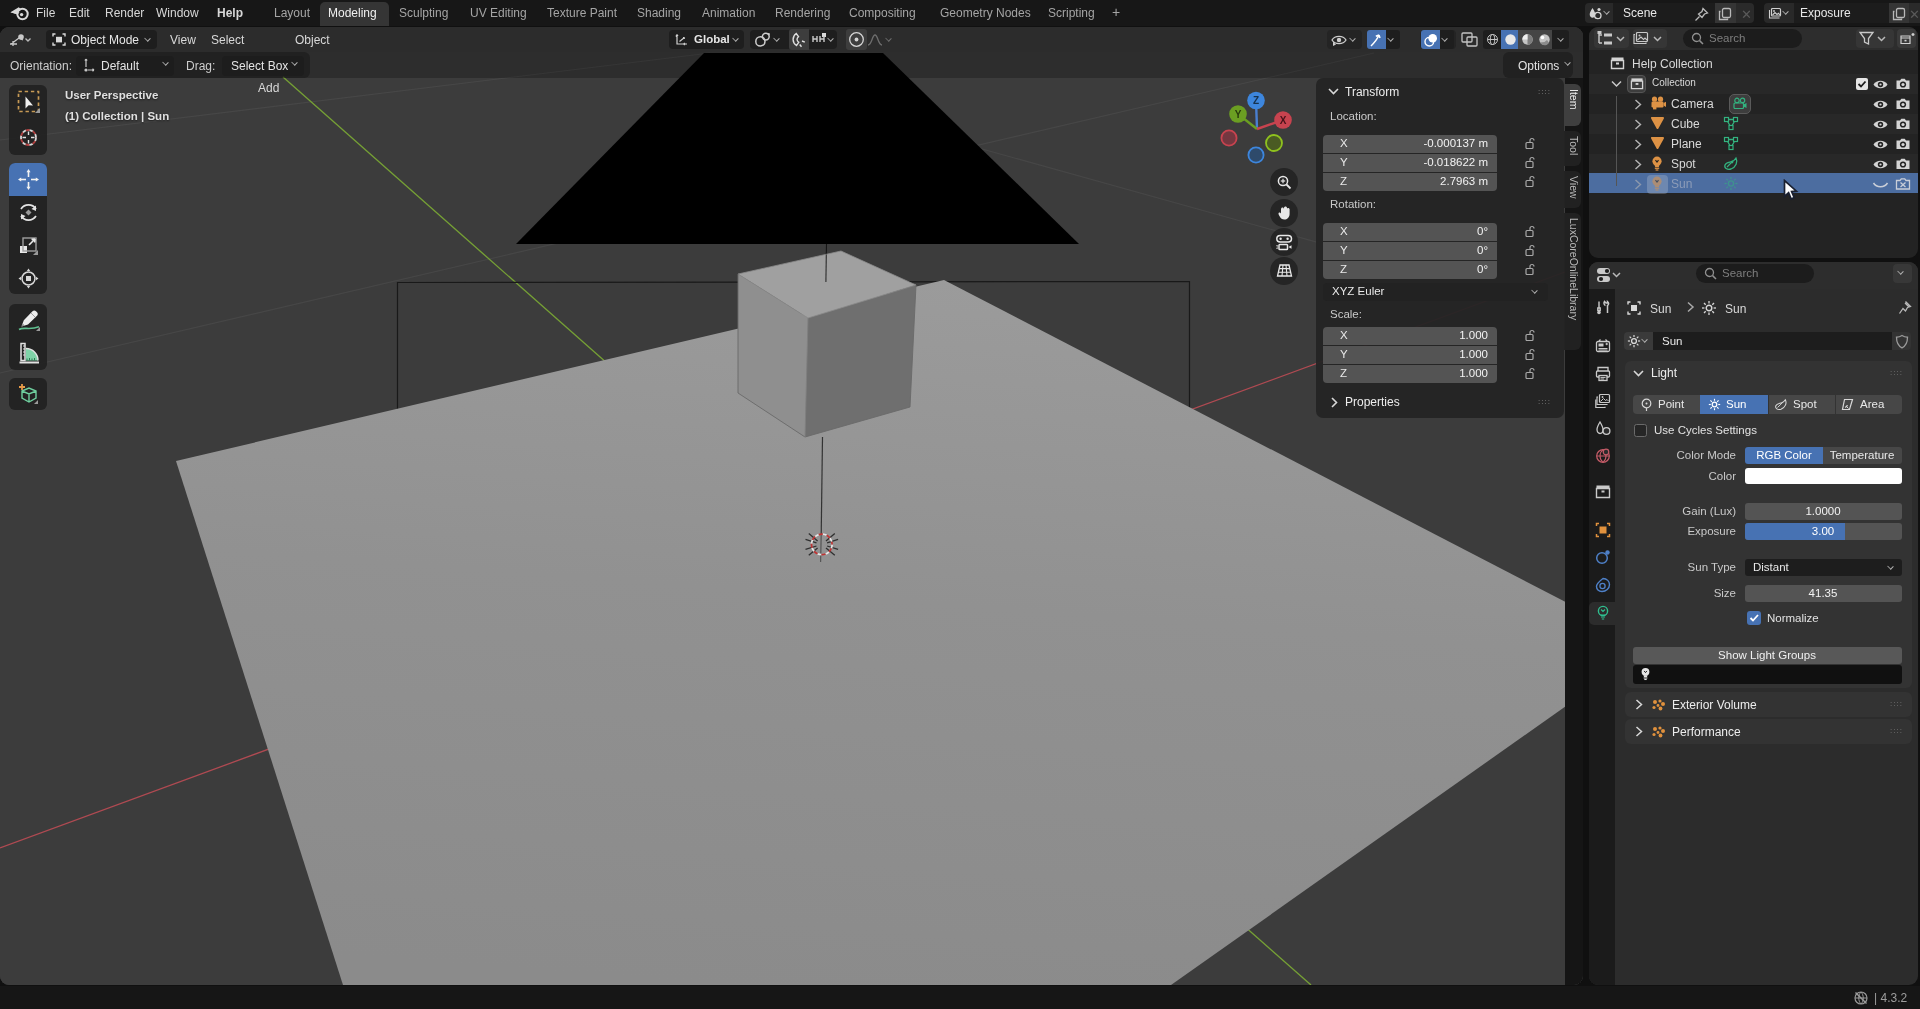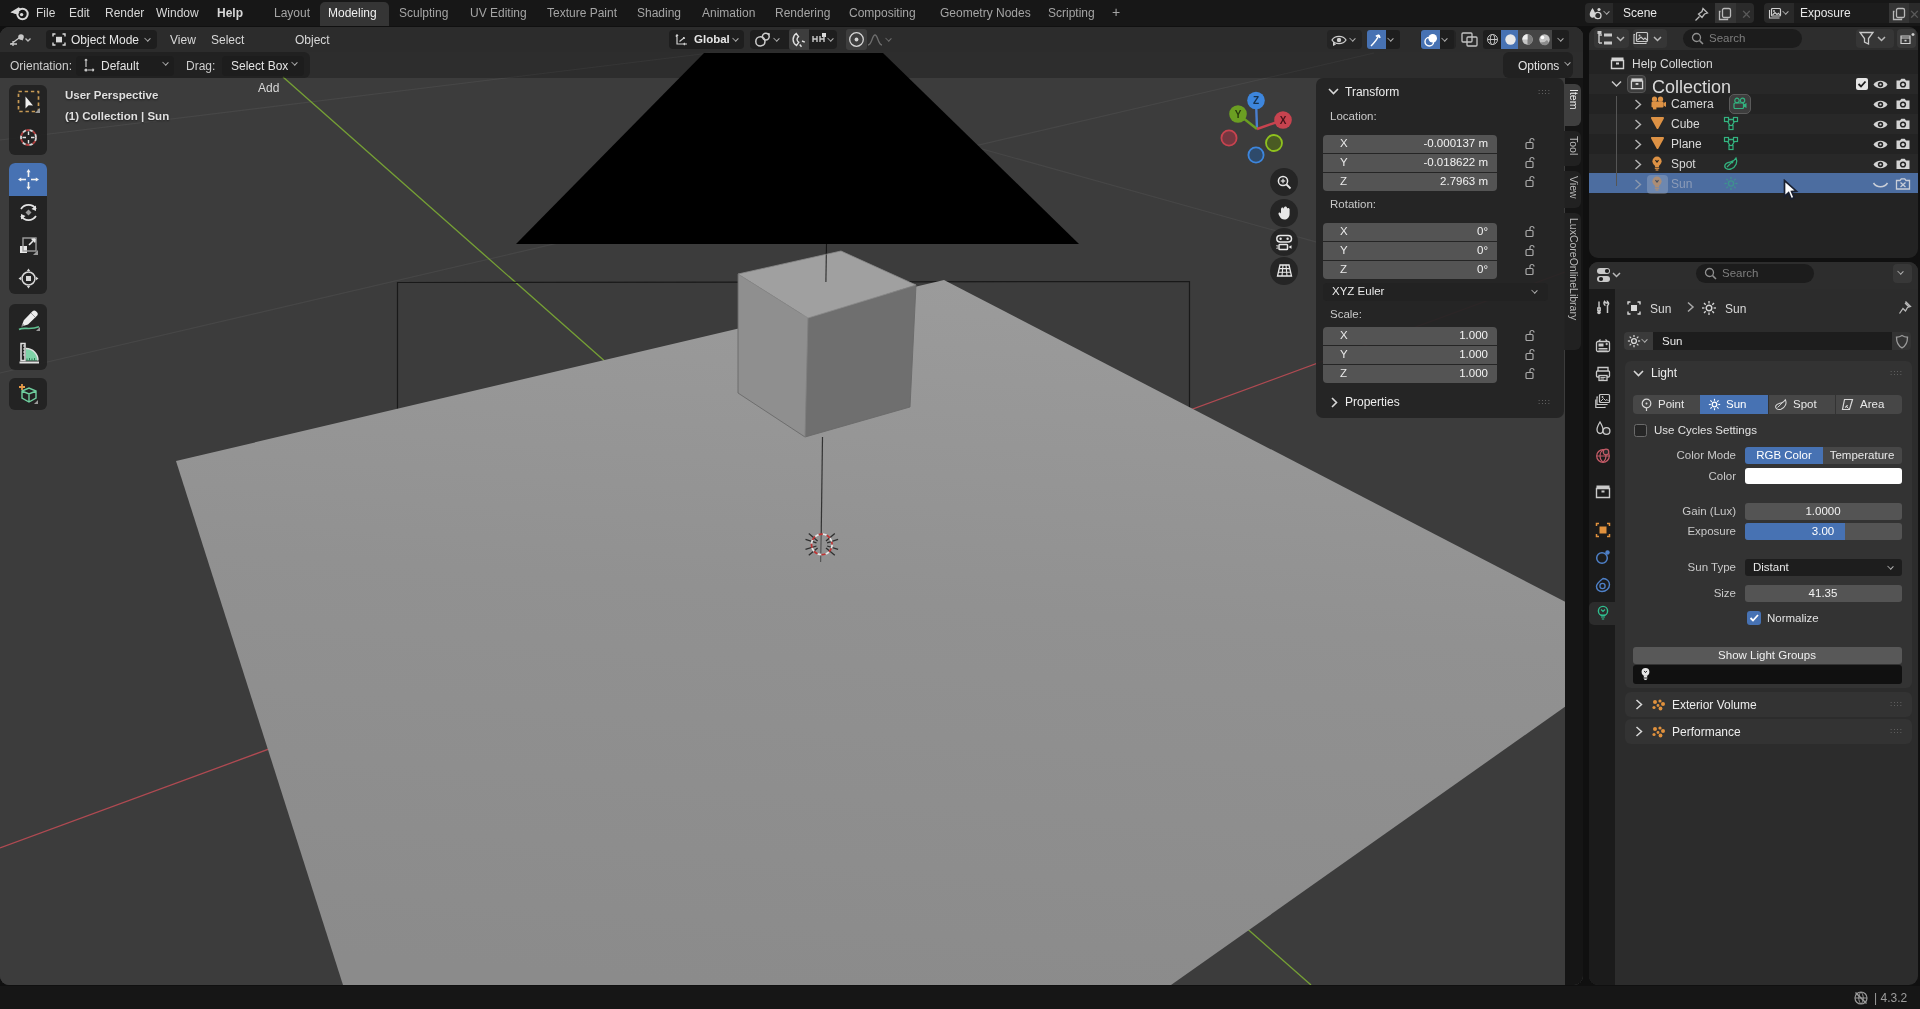--- a/index.html
+++ b/index.html
@@ -637,21 +637,21 @@
     </svg>
   </div>
 <div class="a" style="left:1627px;top:75px;width:19px;height:18px;background:#3d3d3d;border-radius:4px;border:1px solid #555;"></div>
 <div class="a" style="left:1630px;top:77px;">
     <svg width="14" height="13" viewBox="0 0 15 14">
       <path d="M1.5,4.5 L13.5,4.5 L13.5,12.5 L1.5,12.5 Z" fill="none" stroke="#d4d4d4" stroke-width="1.4"></path>
       <rect x="1.5" y="1.5" width="12" height="3" fill="#d4d4d4"></rect>
       <rect x="6" y="6.5" width="3" height="2" fill="#d4d4d4"></rect>
     </svg>
   </div>
-<div class="a" style="left:1652px;top:77px;color:#d9d9d9;font-size:18px;">Collection</div>
+<div class="a" style="left:1652px;top:77px;color:#d9d9d9;font-size:10px;">Collection</div>
 <div class="a" style="left:1855px;top:77px;">
     <svg width="14" height="14" viewBox="0 0 14 14">
       <rect x="1" y="1" width="12" height="12" rx="2" fill="#e6e6e6"></rect>
       <path d="M3.5,7 L6,9.5 L10.5,4.5" stroke="#1d1d1d" stroke-width="1.8" fill="none"></path>
     </svg>
   </div>
 <div class="a" style="left:1872px;top:78px;">
     <svg width="17" height="13" viewBox="0 0 17 13">
       <path d="M1.5,6.5 C4.5,1.5 12.5,1.5 15.5,6.5 C12.5,11.5 4.5,11.5 1.5,6.5 Z" fill="#d4d4d4"></path>
       <circle cx="8.5" cy="6.5" r="2.7" fill="#232323"></circle>

